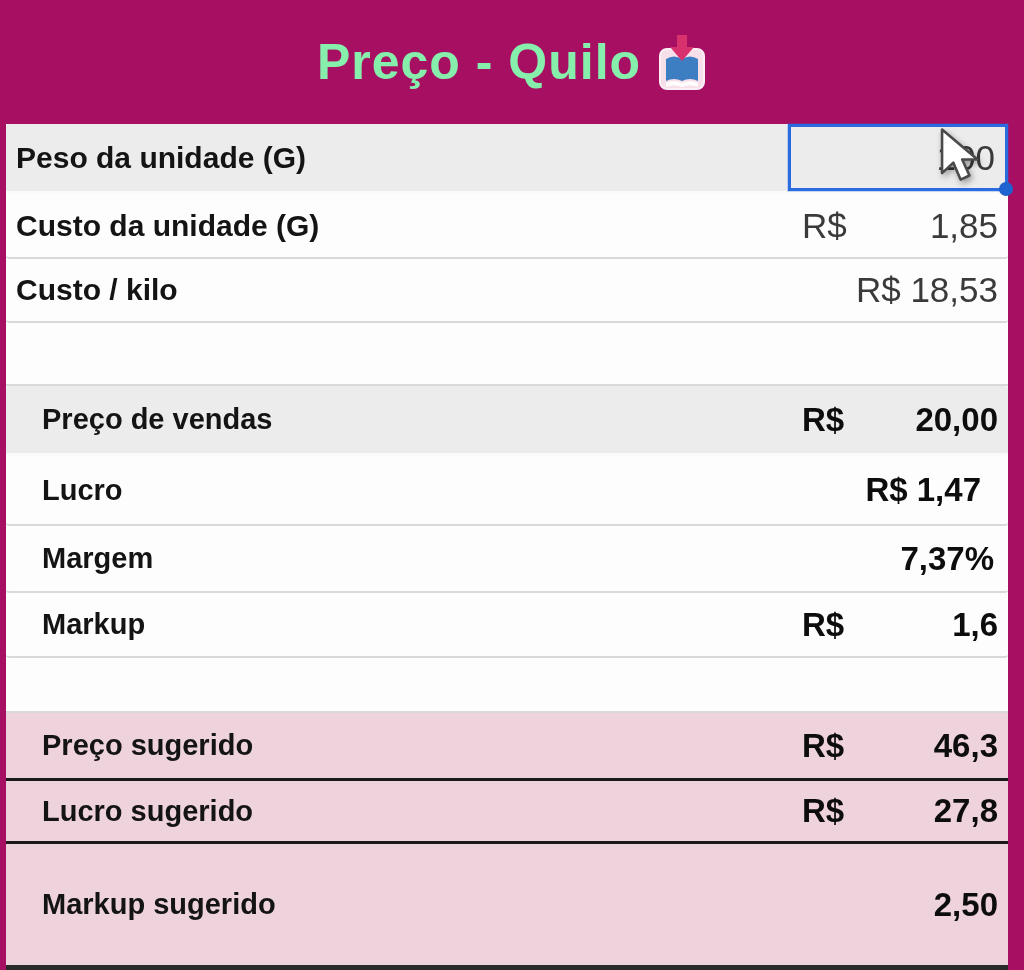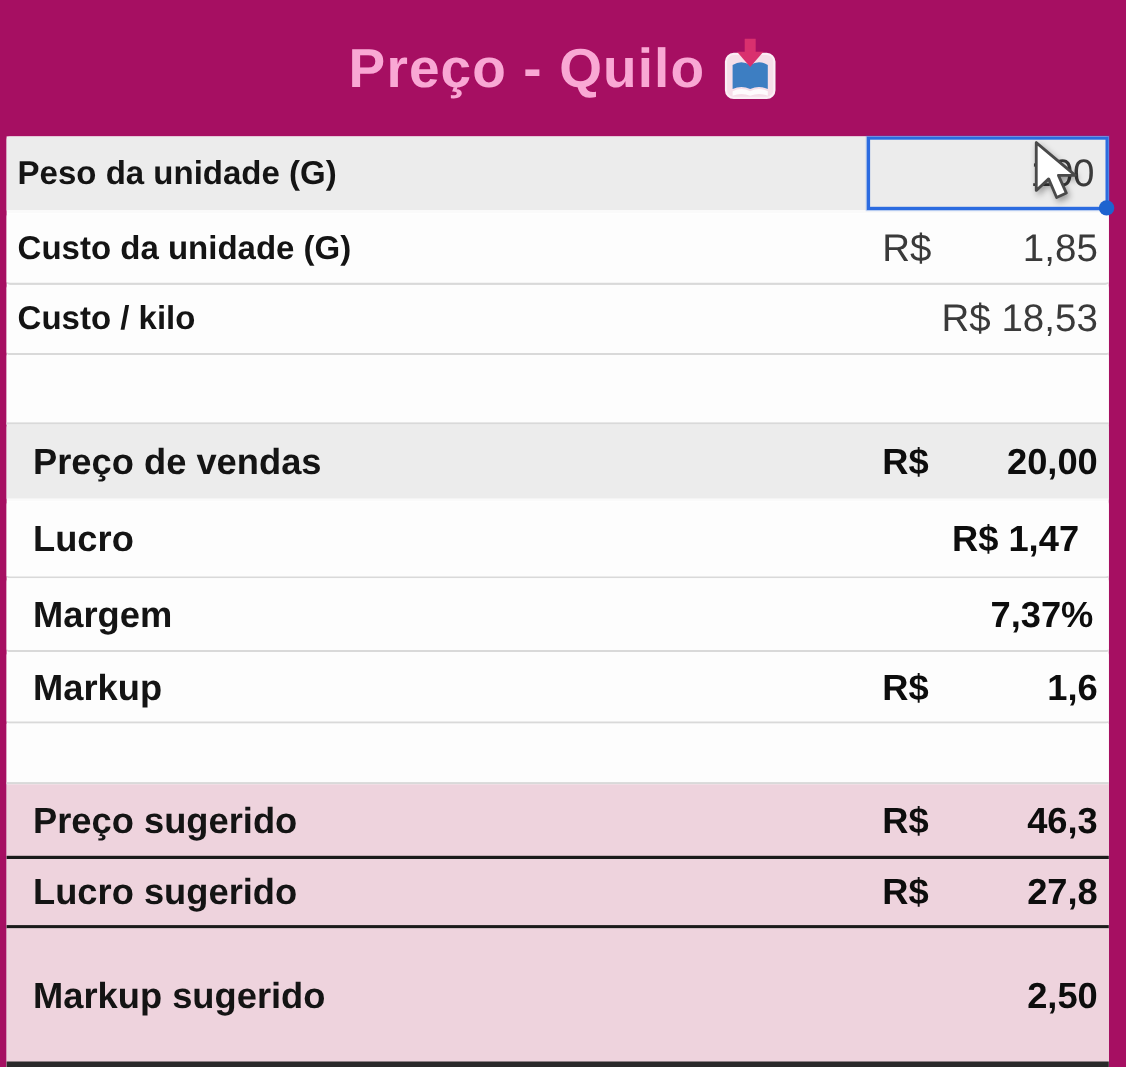--- a/index.html
+++ b/index.html
@@ -17,34 +17,34 @@
     --icon-arrow:#d9306e;
     --icon-bg:#f6dfe9;
   }
   *{margin:0;padding:0;box-sizing:border-box;}
   html,body{width:1024px;height:970px;overflow:hidden;}
   body{font-family:"Liberation Sans", sans-serif;}
   .stage{position:relative;width:1024px;height:970px;background:var(--header-bg);overflow:hidden;}
 
   
   .header{height:124px;display:flex;align-items:center;justify-content:center;gap:16px;}
-  .title{color:#f9a8d4;font-size:50px;font-weight:800;letter-spacing:1px;}
+  .title{color:#86efac;font-size:50px;font-weight:800;letter-spacing:1px;}
   .title-icon{width:50px;height:60px;margin-top:6px;}
 
   
   .sheet{position:absolute;left:6px;right:16px;top:124px;bottom:0;display:flex;flex-direction:column;background:#ffffff;}
   .row{display:flex;align-items:center;border-radius:3px;}
   .row.gray{background:var(--gray-row);border-bottom:3px solid #fafafa;}
   .row.white{background:var(--white-row);border-bottom:2px solid var(--sep);}
   .row.pink{background:var(--pink-row);border-bottom:3px solid var(--dark-line);border-radius:0;}
   .row.pink.last{border-bottom:5px solid #2a2a2a;}
   .spacer{background:var(--white-row);border-bottom:2px solid var(--sep);}
 
   .cell-label{flex:1;font-weight:700;color:var(--label-ink);font-size:30px;padding-left:10px;white-space:nowrap;}
-  .indent .cell-label{padding-left:24px;font-size:33px;}
+  .indent .cell-label{padding-left:36px;font-size:29px;}
   .cell-value{width:220px;height:100%;display:flex;align-items:center;justify-content:space-between;padding:0 10px 0 14px;position:relative;}
   .cur{font-weight:400;color:var(--value-ink);font-size:35px;}
   .num{font-weight:400;color:var(--value-ink);font-size:35px;margin-left:auto;white-space:nowrap;}
   .boldval .cur,.boldval .num{font-weight:700;color:#0d0d0d;font-size:33px;}
 
   
   .cell-value.selected{border:3px solid var(--selection-blue);box-shadow:0 0 0 1px rgba(43,107,224,.25);}
   .fill-handle{position:absolute;right:-8px;bottom:-8px;width:14px;height:14px;border-radius:50%;background:var(--handle-blue);}
 
   

